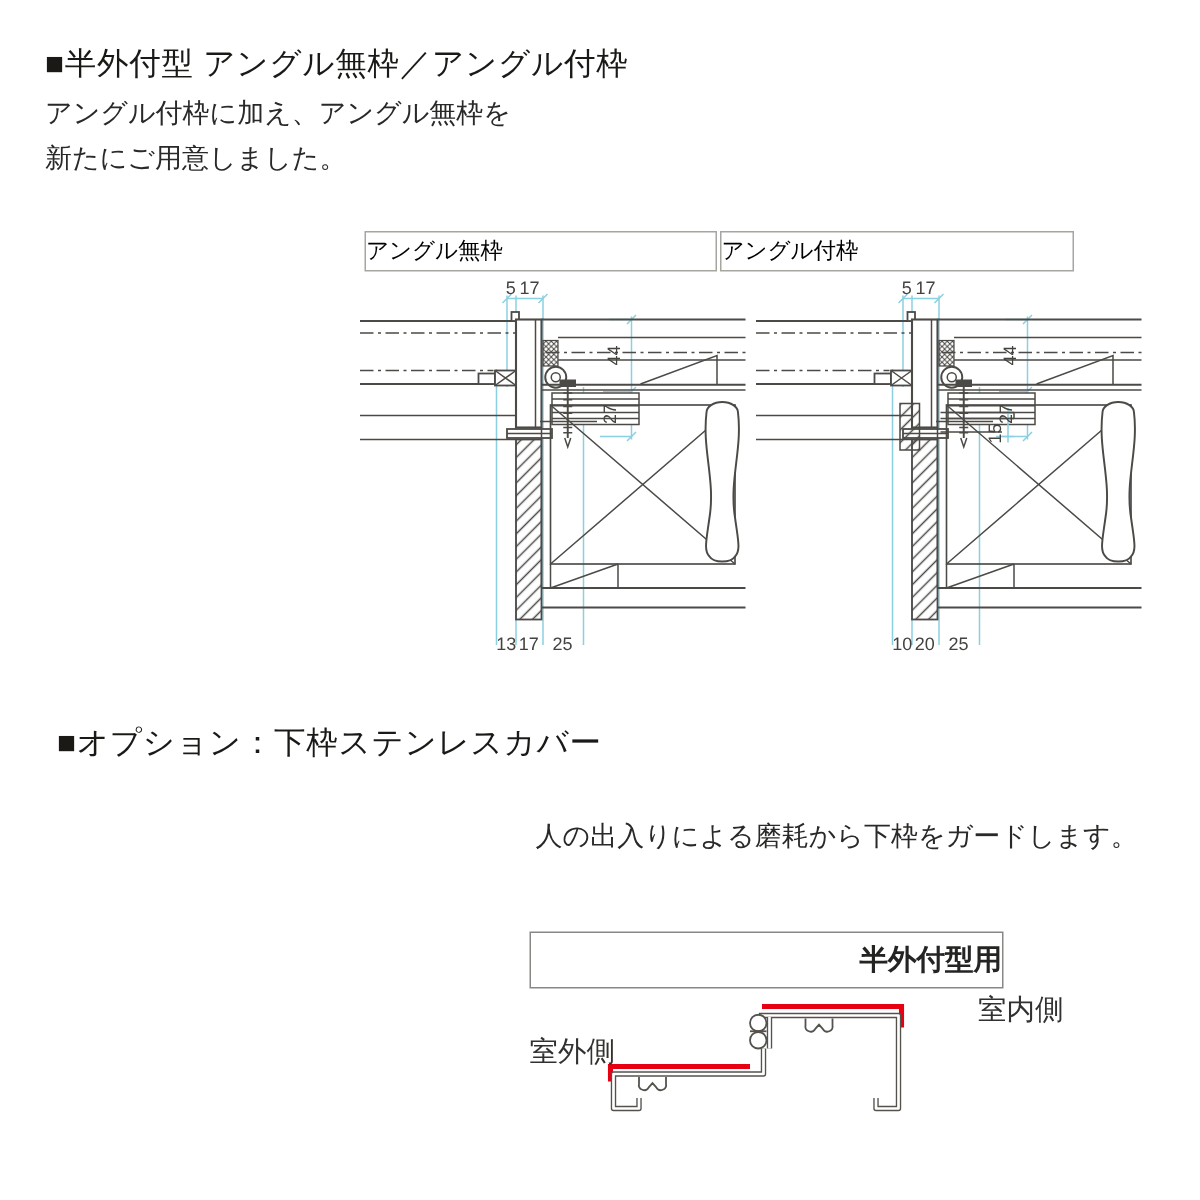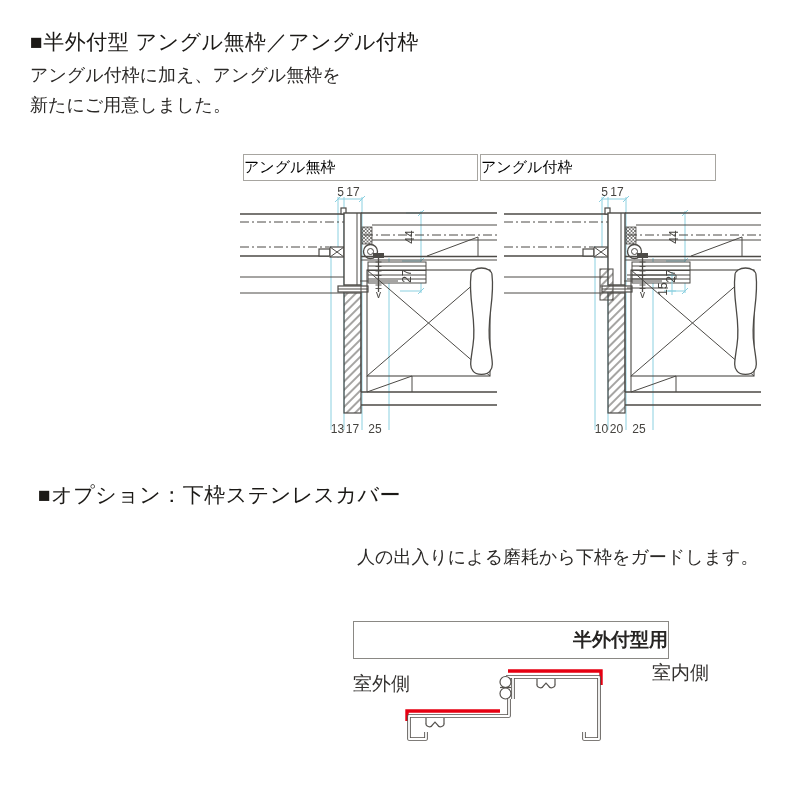--- a/index.html
+++ b/index.html
@@ -52,21 +52,21 @@
 </div>
 
 <div class="abs sec-title" style="left:38px;top:481px;text-align:right;">
   <span class="bullet">■</span><span>オプション：下枠ステンレスカバー</span>
 </div>
 <div class="abs body-text" style="left:357px;top:542px;">人の出入りによる磨耗から下枠をガードします。</div>
 
 <div class="abs profile-label-box" style="left:353px;top:621px;width:314px;height:36px;">
   <span>半外付型用</span>
 </div>
-<div class="abs side-label" style="left:353px;top:671px;">室外側</div>
+<div class="abs side-label" style="left:353px;top:688px;">室外側</div>
 <div class="abs side-label" style="left:615px;top:660px;margin-left:37px;">室内側</div>
 
 <svg id="drawing" width="800" height="800" viewBox="0 0 800 800">
   <defs>
     <pattern id="hatch" patternUnits="userSpaceOnUse" width="6" height="6" patternTransform="rotate(-45)">
       <line x1="0" y1="3" x2="6" y2="3" stroke="#4c4a46" stroke-width="1"></line>
     </pattern>
     <pattern id="mesh" patternUnits="userSpaceOnUse" width="3.5" height="3.5">
       <path d="M0,0 L3.5,3.5 M3.5,0 L0,3.5" stroke="#4c4a46" stroke-width="0.7"></path>
     </pattern>

